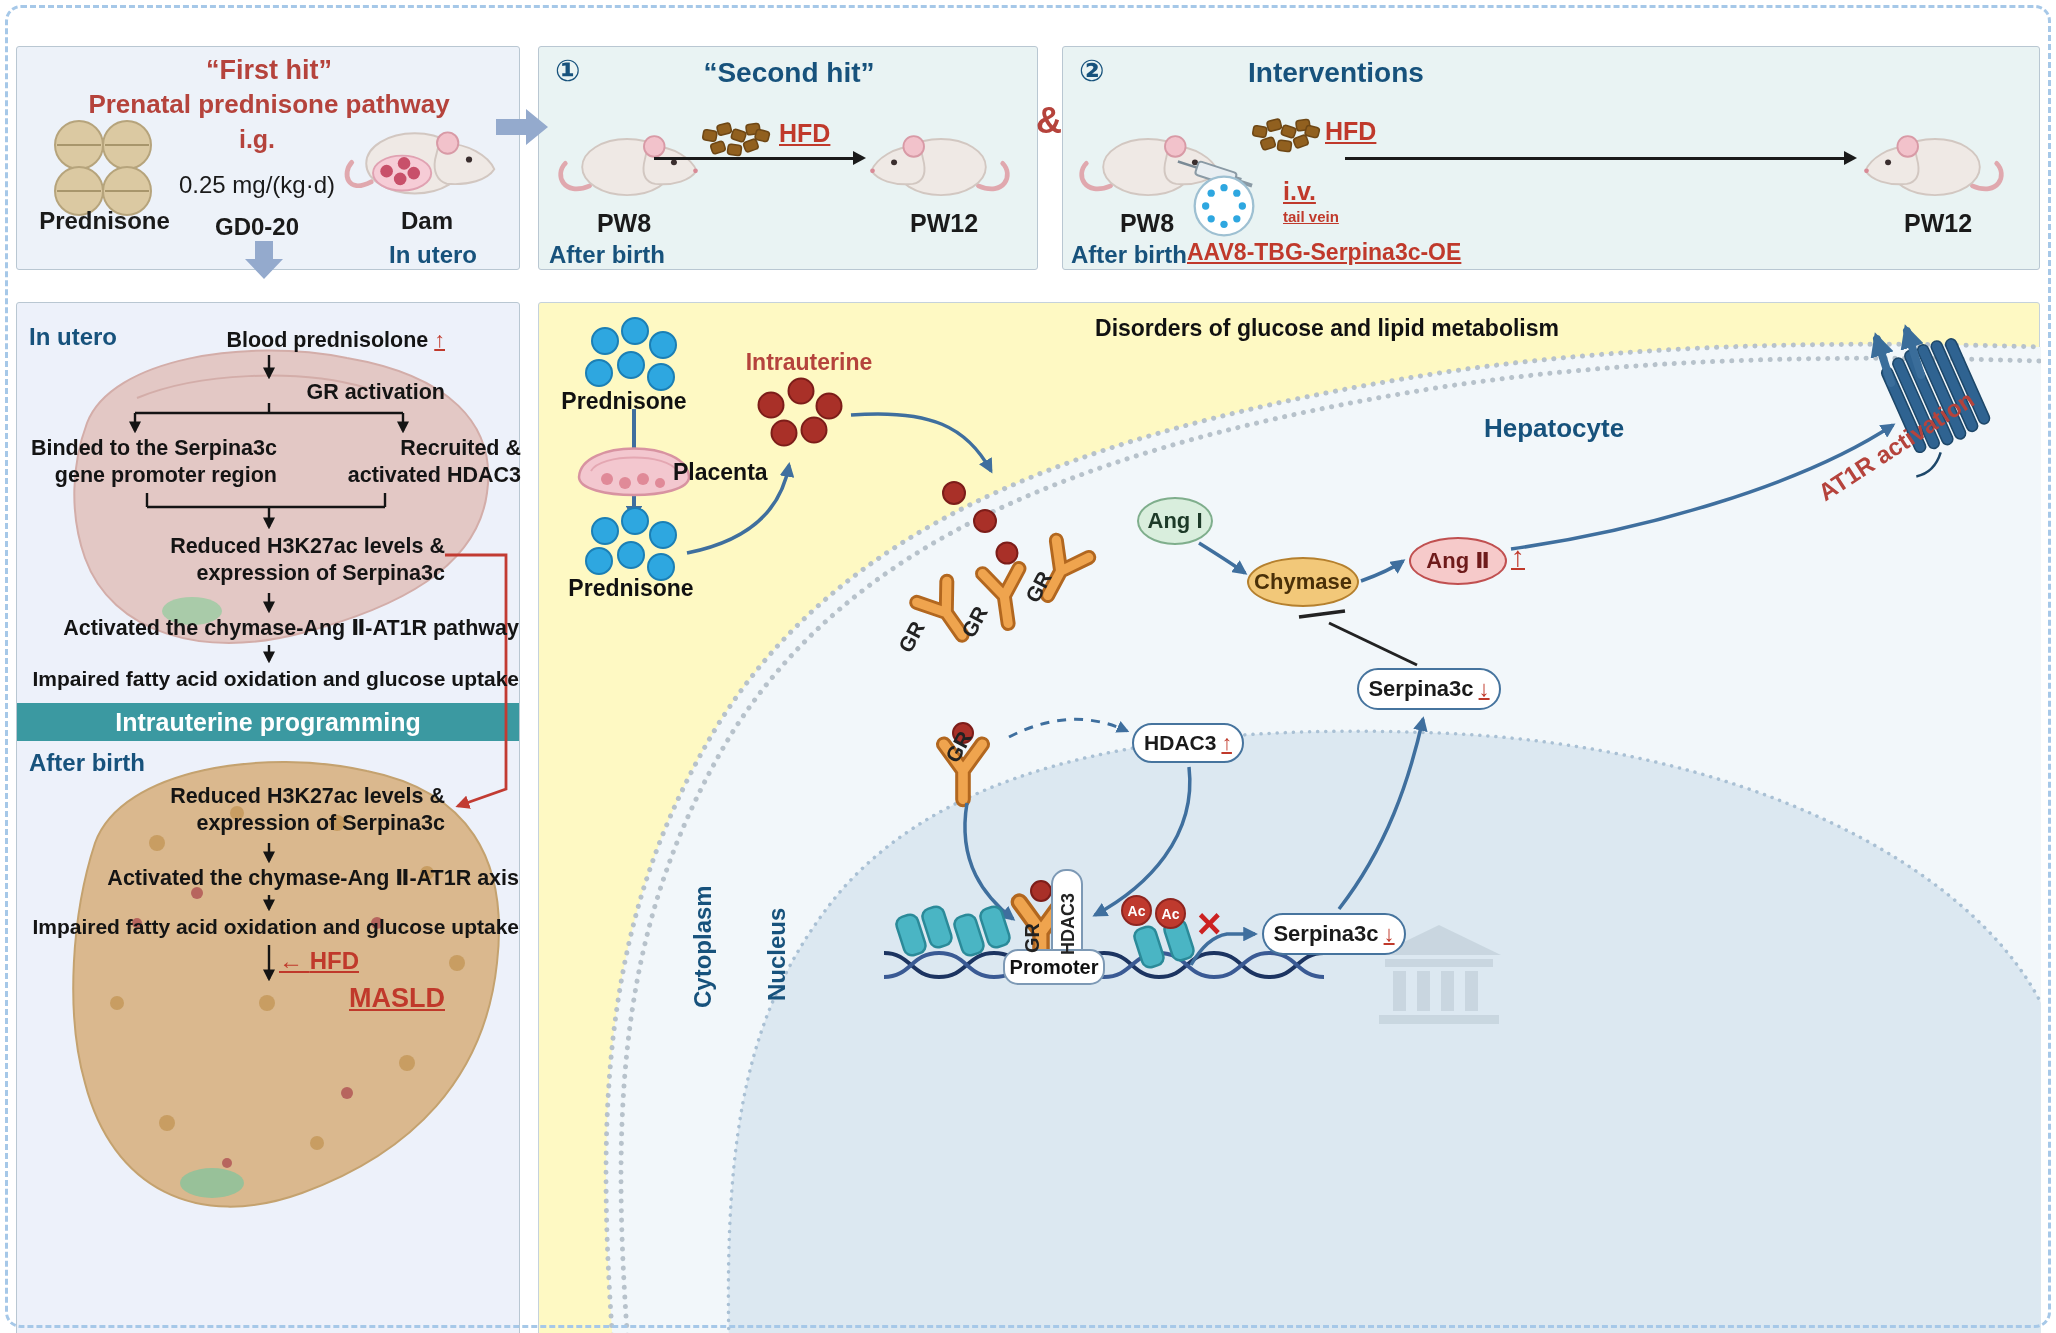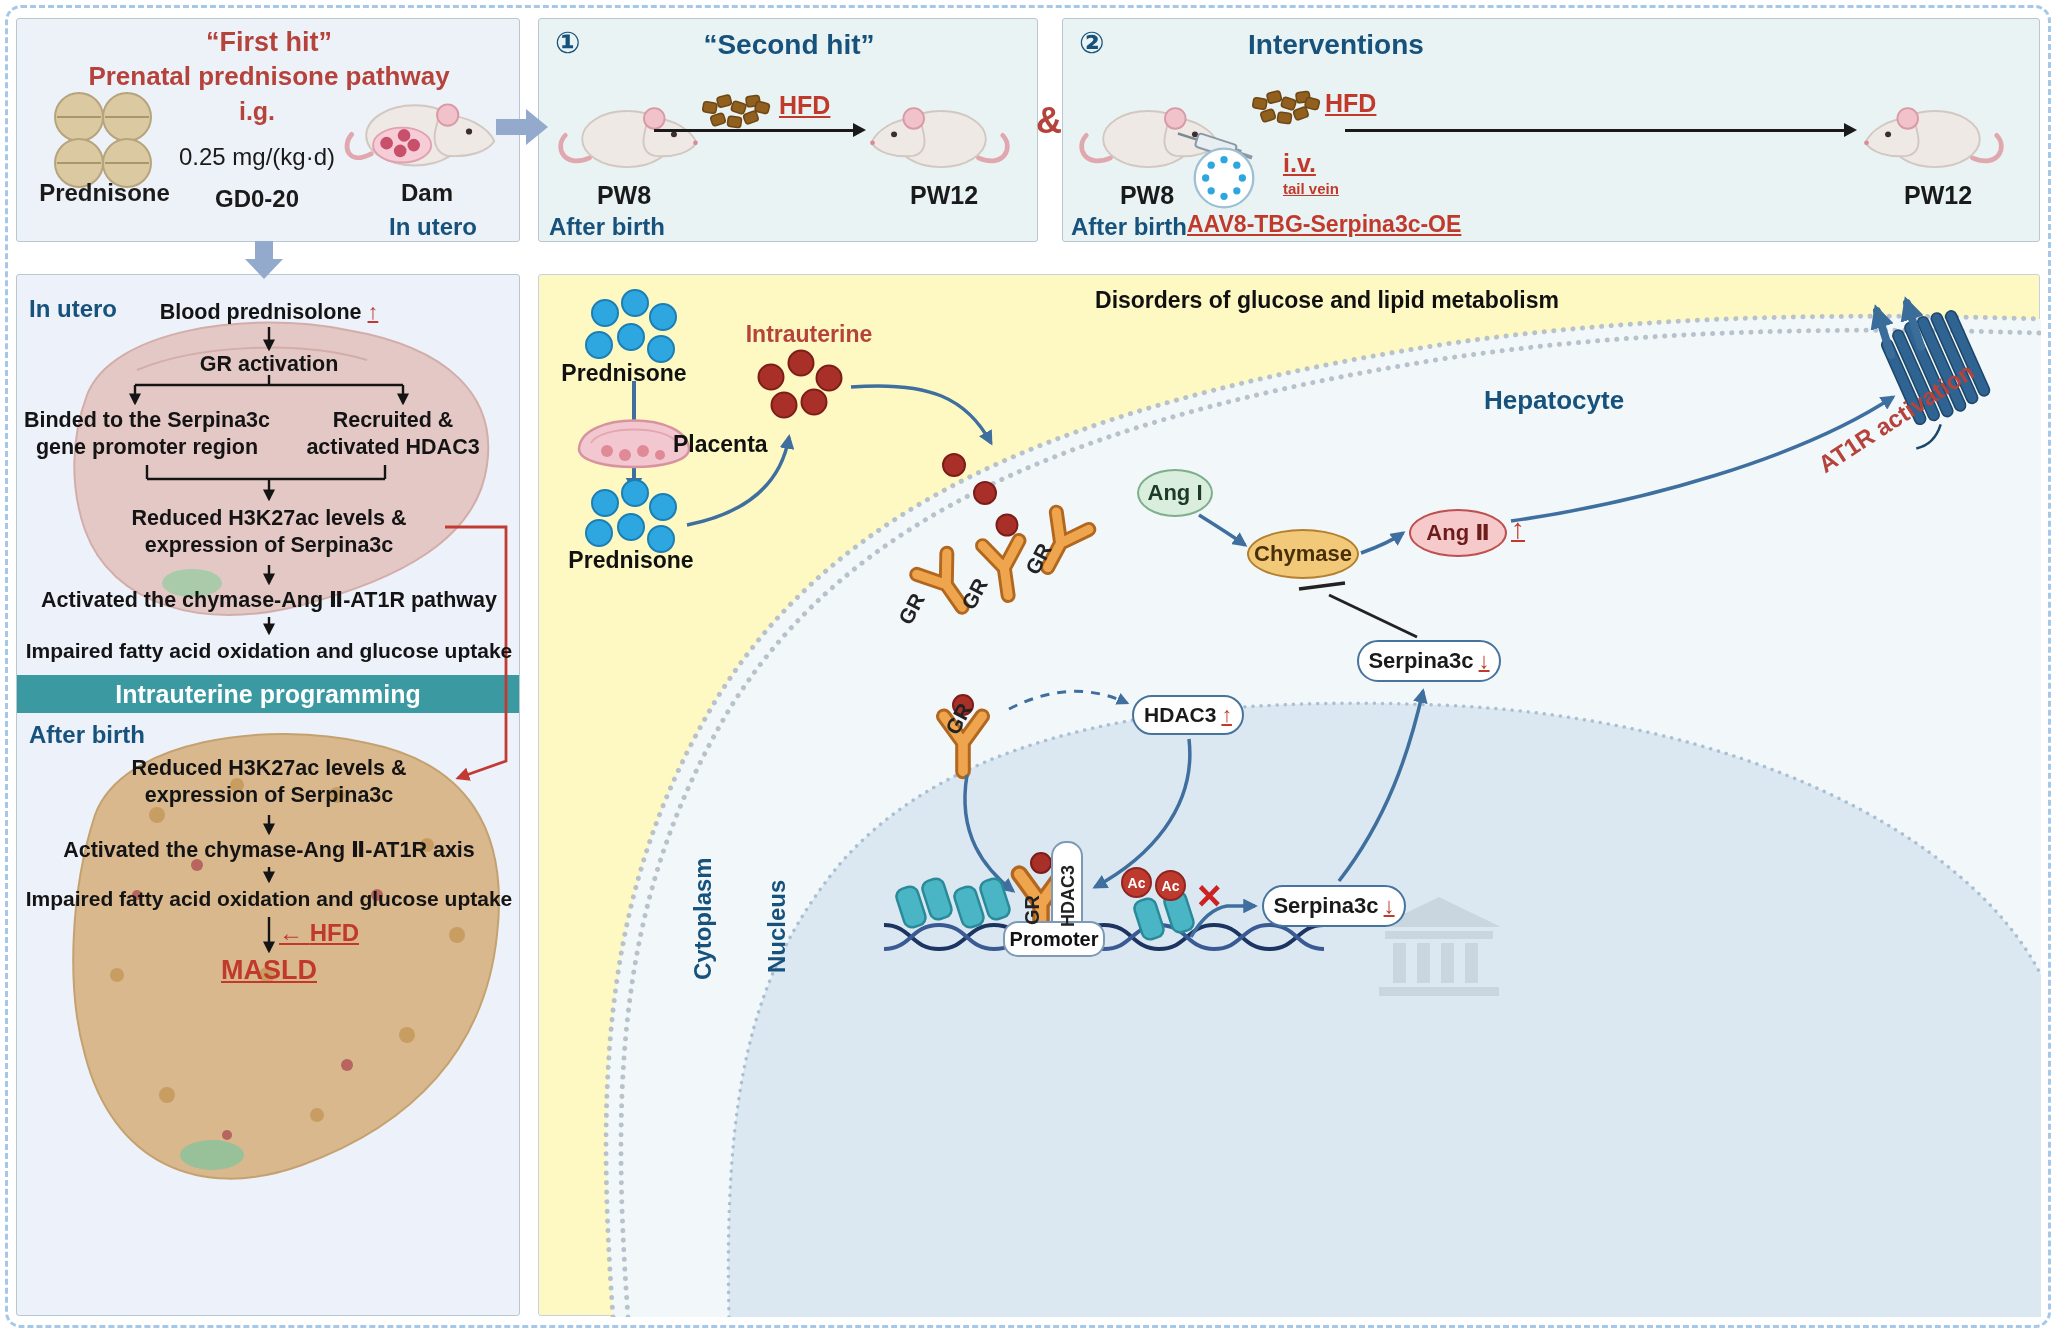--- a/index.html
+++ b/index.html
@@ -1,28 +1,28 @@
 <!DOCTYPE html>
 <html><head>
 <meta charset="utf-8">
 <style>
 *{margin:0;padding:0;box-sizing:border-box;}
 html,body{width:2056px;height:1333px;}
 body{font-family:"Liberation Sans","DejaVu Sans",sans-serif;background:#fff;}
 .page{position:relative;width:2056px;height:1333px;background:#fff;overflow:hidden;}
 .frame{position:absolute;inset:5px;border:3px dashed #a6c8e8;border-radius:16px;pointer-events:none;z-index:50;}
 .abs{position:absolute;}
-.panel{position:absolute;border:1.5px solid #b9c7d2;border-radius:3px;}
+.panel{position:absolute;border:1.5px solid #b9c7d2;border-radius:3px;margin-top:28px;}
 .t{position:absolute;white-space:nowrap;}
 .bold{font-weight:bold;}
 .red{color:#b5433c;}
 .red2{color:#c0392b;text-decoration:underline;}
 .blue{color:#17527c;}
 .center{text-align:center;}
-.step{position:absolute;text-align:center;font-weight:bold;color:#141414;font-size:21.5px;line-height:27px;white-space:nowrap;z-index:4;}
+.step{position:absolute;text-align:right;font-weight:bold;color:#141414;font-size:21.5px;line-height:27px;white-space:nowrap;z-index:4;}
 .banner{position:absolute;left:0;width:100%;height:38px;background:#3b99a1;color:#fff;font-weight:bold;font-size:25px;text-align:center;line-height:38px;z-index:1;}
 .pill{position:absolute;background:#fff;border:2.5px solid #46749e;border-radius:22px;display:flex;align-items:center;justify-content:center;gap:5px;font-weight:bold;color:#1a1a1a;z-index:3;}
 .epill{position:absolute;border-radius:50%;display:flex;align-items:center;justify-content:center;font-weight:bold;z-index:3;}
 .harrow{position:absolute;height:2.5px;background:#1a1a1a;}
 .harrow::after{content:"";position:absolute;right:-12px;top:-6px;width:0;height:0;border-left:13px solid #1a1a1a;border-top:7px solid transparent;border-bottom:7px solid transparent;}
 .grl{position:absolute;font-weight:bold;font-size:21px;color:#222;transform:rotate(-62deg);z-index:3;}
 .vlab{position:absolute;font-weight:bold;font-size:24px;color:#17527c;transform:rotate(-90deg);transform-origin:left top;white-space:nowrap;z-index:3;}
 .vsm{position:absolute;font-weight:bold;color:#222;transform:rotate(-90deg);transform-origin:left top;white-space:nowrap;z-index:4;}
 .vbox{position:absolute;background:#fff;border:2px solid #7d99b5;border-radius:15px;z-index:3;}
 .accircle{position:absolute;width:31px;height:31px;border-radius:50%;background:#bf3a2e;border:2px solid #8e2520;color:#fff;font-weight:bold;font-size:14px;display:flex;align-items:center;justify-content:center;z-index:4;}

